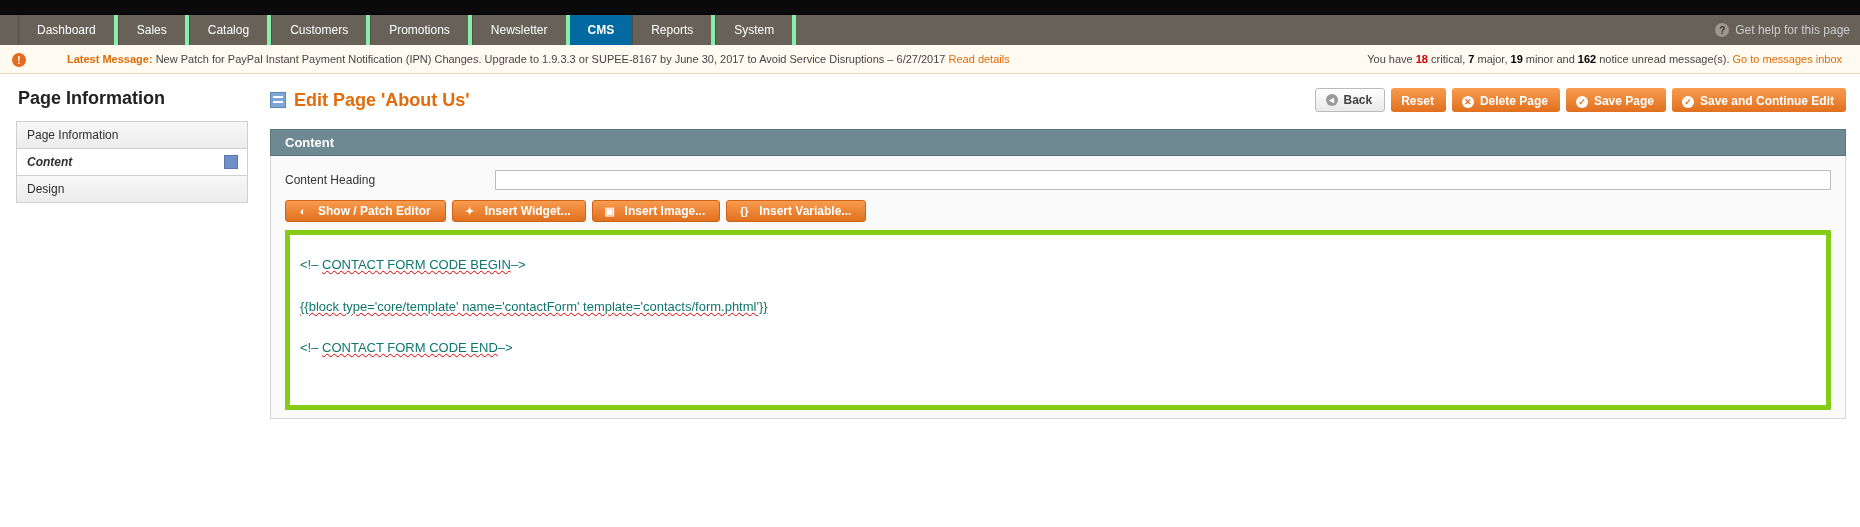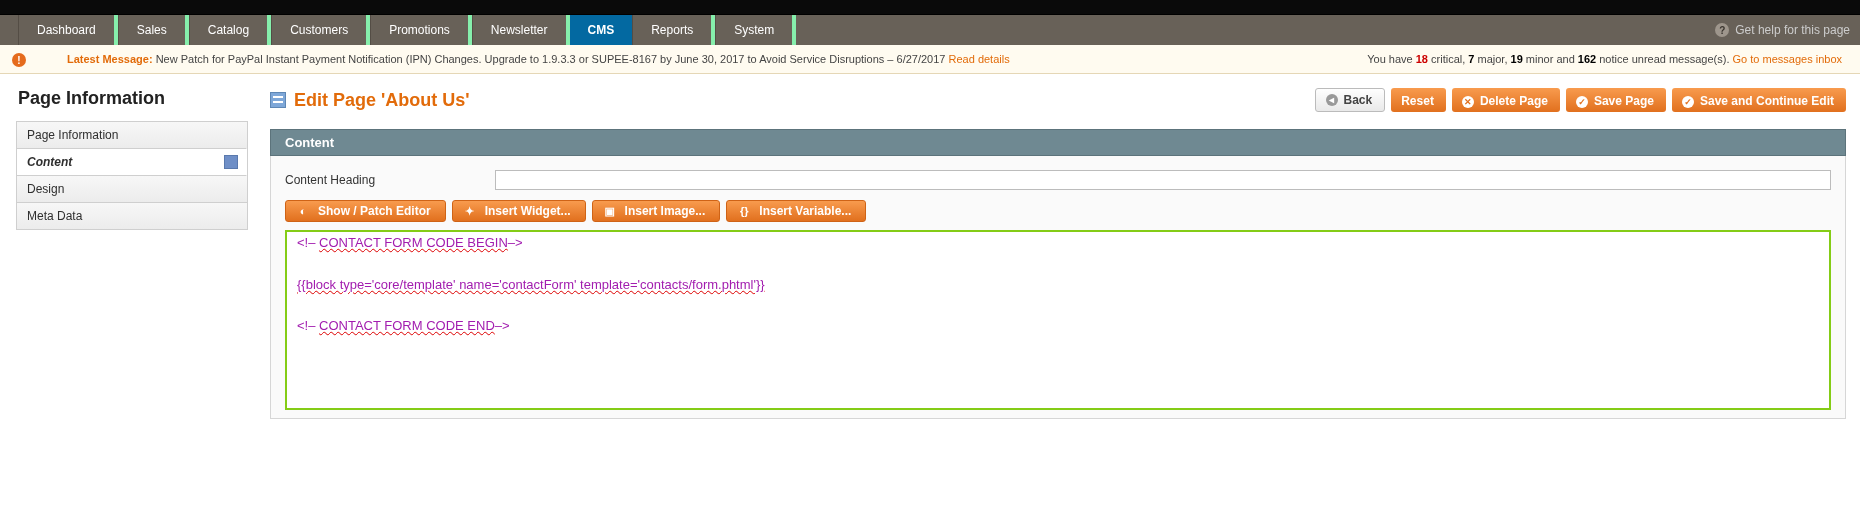--- a/index.html
+++ b/index.html
@@ -260,28 +260,28 @@
     }
     .tbtn .ic {
       width: 14px; height: 14px;
       display: inline-flex;
       align-items: center; justify-content: center;
       font-size: 11px;
     }
 
     .editor {
       width: 100%;
-      border: 2px solid #84cc16;
+      border: 5px solid #84cc16;
       background: #fff;
-      padding: 1px 10px;
+      padding: 20px 10px;
       font-family: Arial, sans-serif;
       font-size: 13px;
       min-height: 180px;
       line-height: 1.6;
-      color: #a21caf;
+      color: #0f766e;
     }
     .editor .sq {
       text-decoration: underline;
       text-decoration-style: wavy;
       text-decoration-color: #d00;
       text-decoration-thickness: 1px;
     }
   </style>
 </head>
 <body>
@@ -316,21 +316,20 @@
   </div>
 </div>
 
 <div class="work">
   <div class="sidebar">
     <div class="sidebar-title">Page Information</div>
     <div class="side-tabs" id="side-tabs">
         <div class="side-tab">Page Information</div>
         <div class="side-tab active">Content</div>
         <div class="side-tab">Design</div>
-        <div class="side-tab">Meta Data</div>
       </div>
   </div>
 
   <div class="main">
     <div class="titlebar">
       <div class="page-title">
         <span class="icon"></span>
         <span>Edit Page 'About Us'</span>
       </div>
       <div class="btnrow">

